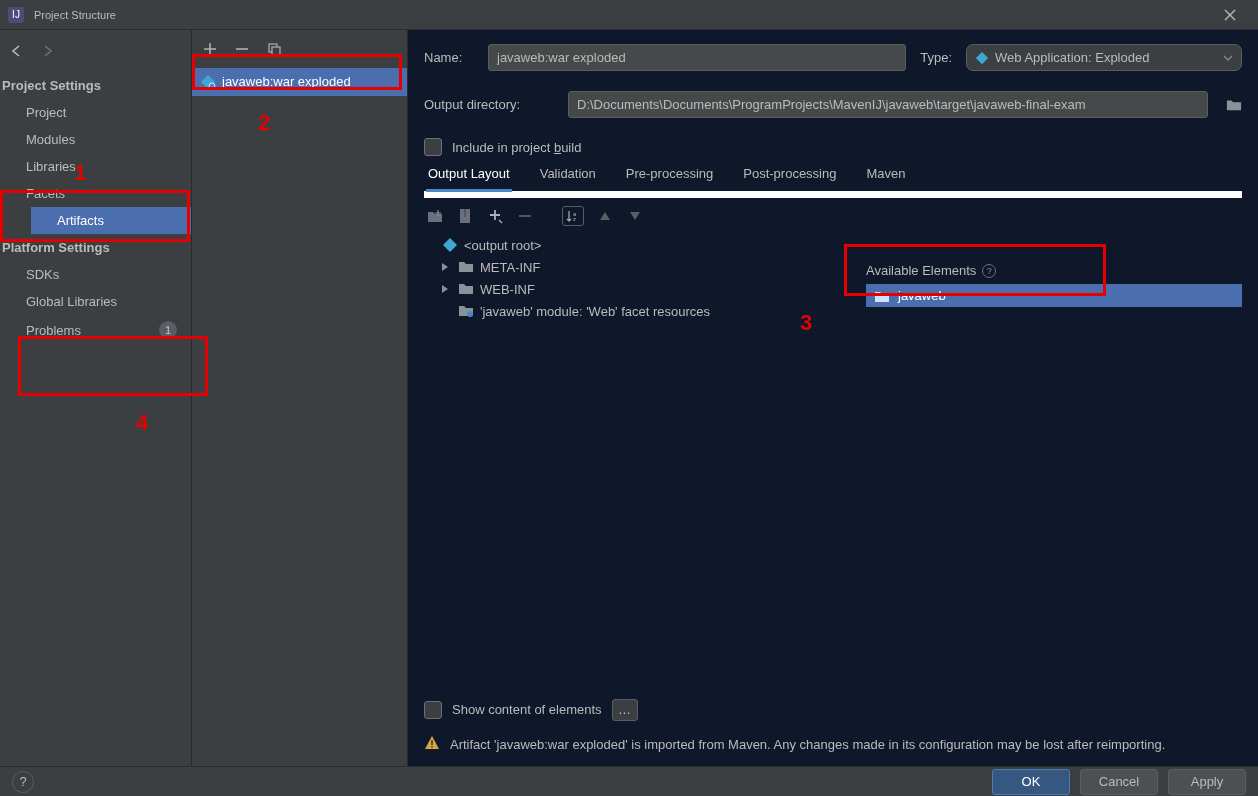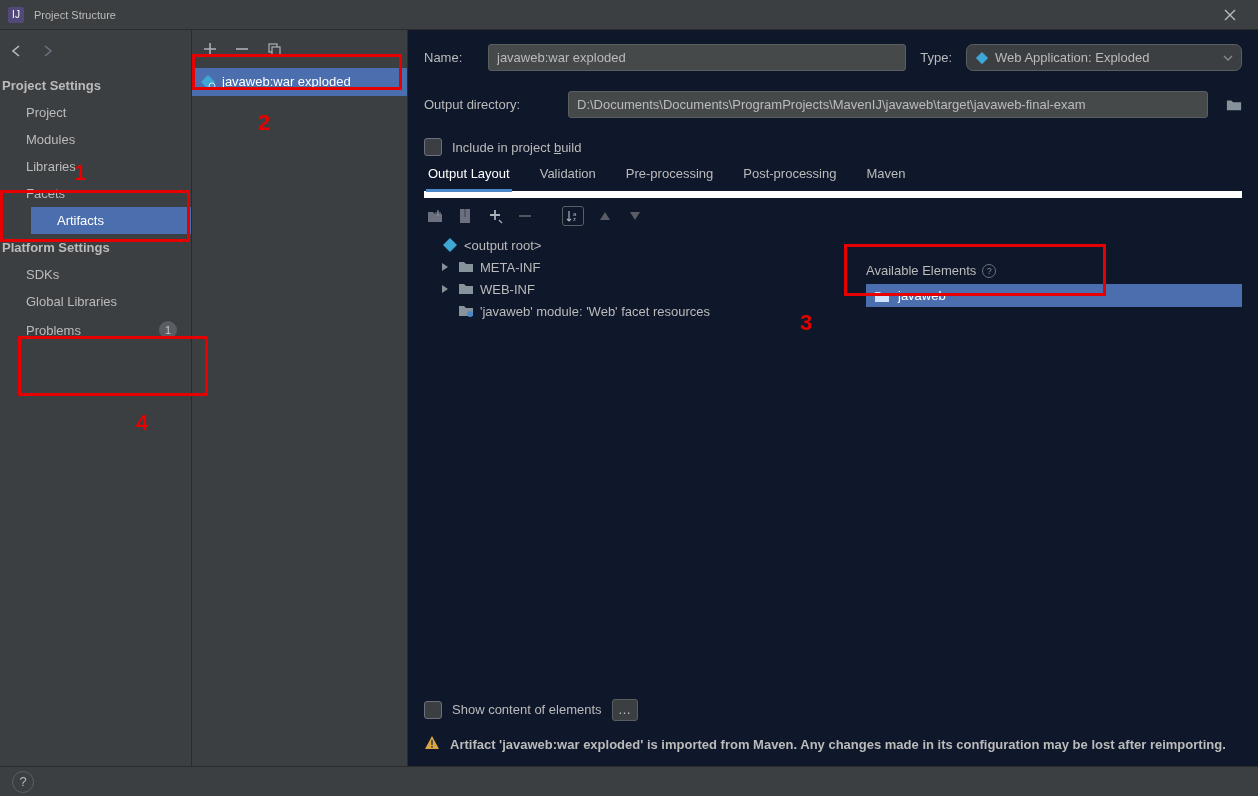--- a/index.html
+++ b/index.html
@@ -68,21 +68,21 @@
 
 .tree-node { display: flex; align-items: center; gap: 6px; padding: 3px 0; color: #bbbbbb; font-size: 13px; }
 .tree-node .arrow { width: 12px; color: #8a9099; }
 .tree-node .ficon { width: 16px; height: 16px; }
 .indent-1 { padding-left: 16px; }
 
 
 .bottom-strip { margin-top: auto; padding-top: 6px; }
 .show-row { display: flex; align-items: center; gap: 10px; padding: 6px 0; }
 .dots-btn { width: 26px; height: 22px; border: 1px solid #5b5e60; border-radius: 3px; display: flex; align-items: center; justify-content: center; color: #bbbbbb; background: #3c3f41; cursor: pointer; }
-.warning-row { display: flex; gap: 10px; padding: 8px 0 12px 0; color: #bbbbbb; line-height: 1.5; font-weight: bold; }
+.warning-row { display: flex; gap: 10px; padding: 8px 0 12px 0; color: #bbbbbb; line-height: 1.5; }
 .warn-icon { width: 16px; height: 16px; flex-shrink: 0; }
 
 
 .footer { height: 30px; border-top: 1px solid #2b2b2b; display: flex; align-items: center; padding: 0 12px; background: #3c3f41; position: absolute; bottom: 0; left: 0; right: 0; }
 .help-btn { width: 22px; height: 22px; border: 1px solid #5b5e60; border-radius: 50%; display: flex; align-items: center; justify-content: center; color: #bbbbbb; cursor: pointer; }
 .btns { margin-left: auto; display: flex; gap: 10px; }
 .btn { min-width: 78px; height: 26px; border: 1px solid #5b5e60; border-radius: 3px; background: #4c5052; color: #bbbbbb; display: flex; align-items: center; justify-content: center; cursor: pointer; font-size: 13px; }
 .btn.primary { background: #365880; border-color: #4a7bb5; color: #ffffff; }
 
 
@@ -336,20 +336,25 @@
         </span>
         <span>Artifact 'javaweb:war exploded' is imported from Maven. Any changes made in its configuration may be lost after reimporting.</span>
       </div>
     </div>
   </div>
 
 </div>
 
 <div class="footer">
   <div class="help-btn">?</div>
+  <div class="btns">
+    <div class="btn primary">OK</div>
+    <div class="btn">Cancel</div>
+    <div class="btn">Apply</div>
+  </div>
 </div>
 
 <div class="annot-box" style="left:0px; top:190px; width:190px; height:52px"></div>
 <div class="annot-num" style="left:74px; top:160px">1</div>
 
 <div class="annot-box" style="left:192px; top:54px; width:210px; height:36px"></div>
 <div class="annot-num" style="left:258px; top:110px">2</div>
 
 <div class="annot-box" style="left:844px; top:244px; width:262px; height:52px"></div>
 <div class="annot-num" style="left:800px; top:310px">3</div>

